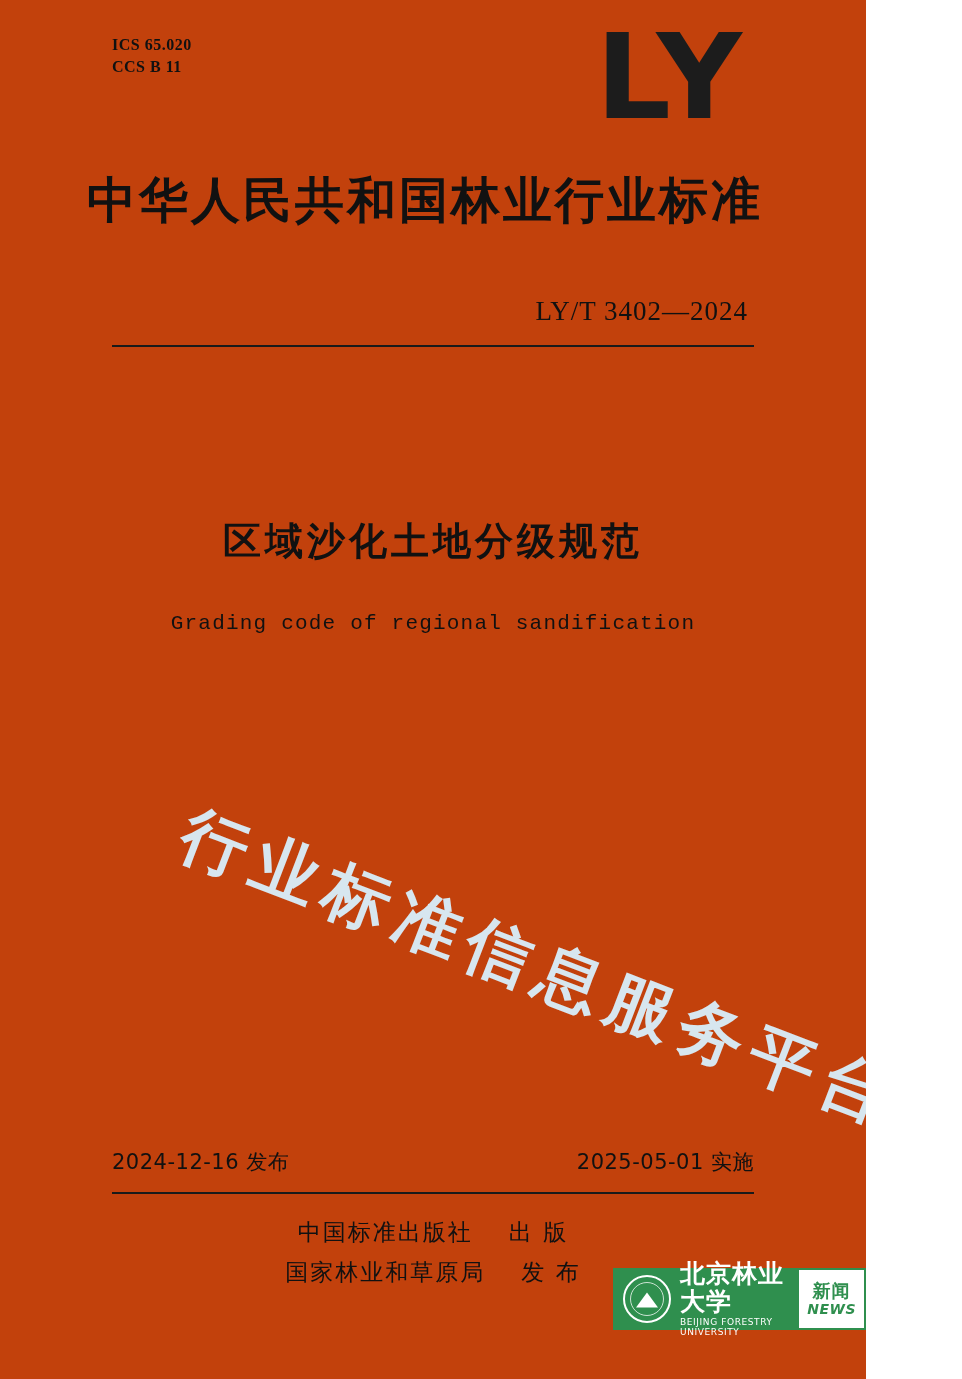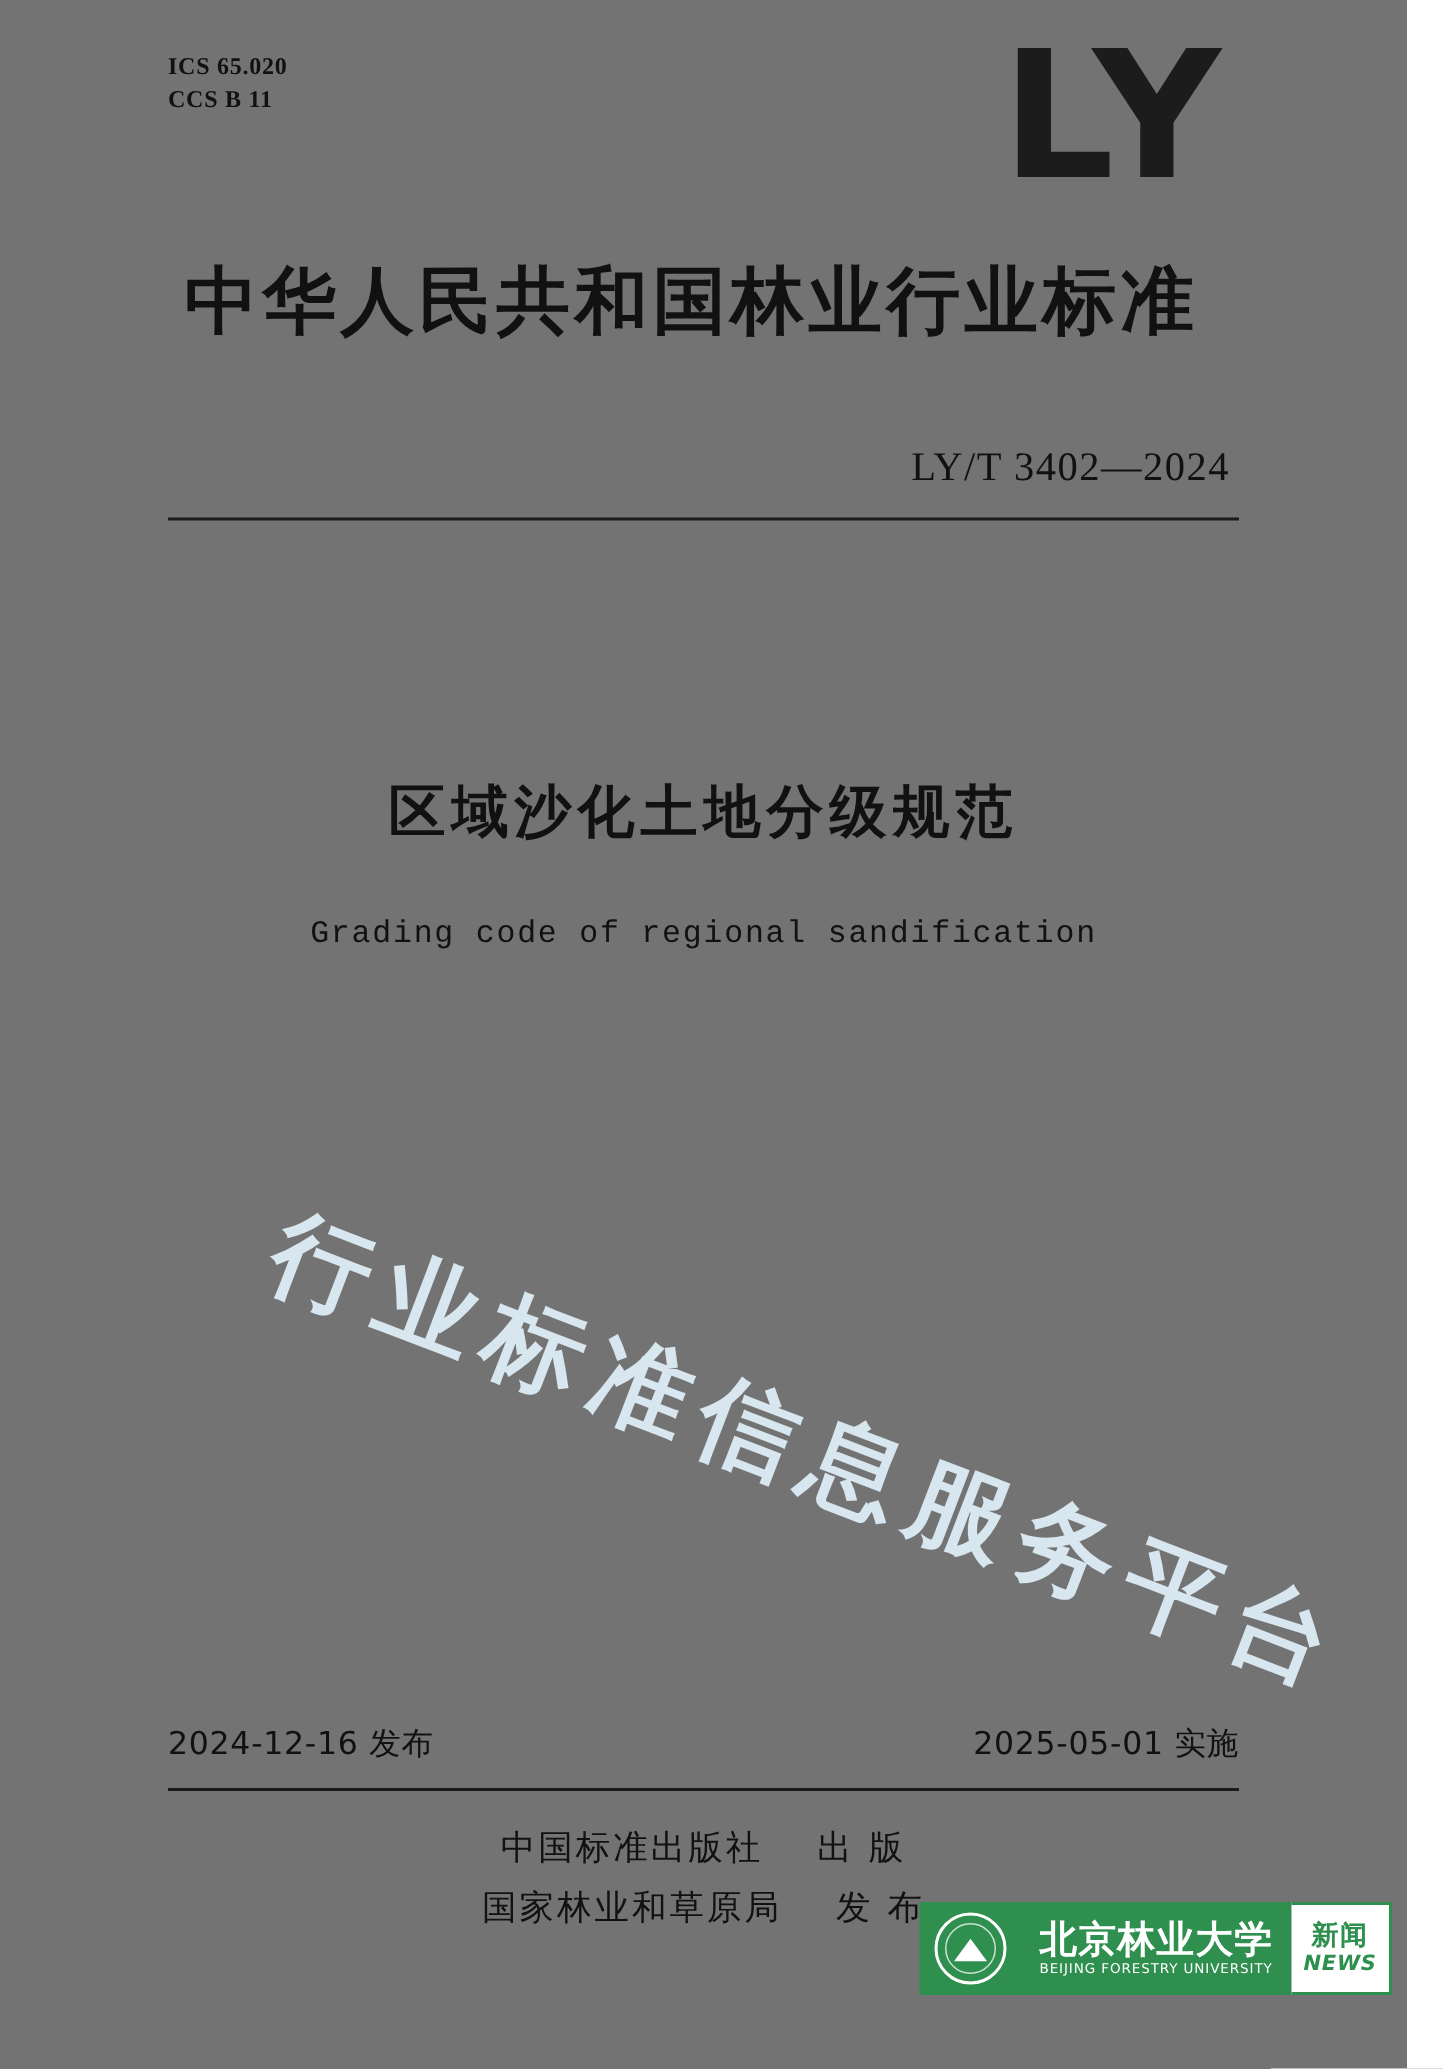--- a/index.html
+++ b/index.html
@@ -2,23 +2,23 @@
 <html><head>
 <meta charset="utf-8">
 <style>
   html, body {
     margin: 0;
     padding: 0;
     background: #ffffff;
   }
   .page {
     position: relative;
-    width: 938px;
+    width: 866px;
     height: 1379px;
-    background: #737373;
+    background: #c2410c;
     overflow: hidden;
     font-family: "Liberation Serif", serif;
     color: #111111;
   }
 
   
   .ics-block {
     position: absolute;
     left: 112px;
     top: 34px;
@@ -181,21 +181,21 @@
     height: 62px;
     display: flex;
     align-items: stretch;
     box-shadow: 0 0 0 0 rgba(0,0,0,0);
   }
   .badge-main {
     background: #2f8f4e;
     display: flex;
     align-items: center;
     padding: 0 12px 0 10px;
-    gap: 22px;
+    gap: 9px;
   }
   .badge-seal {
     width: 44px;
     height: 44px;
     border-radius: 50%;
     background: #2f8f4e;
     border: 2px solid #ffffff;
     position: relative;
     flex: none;
   }

